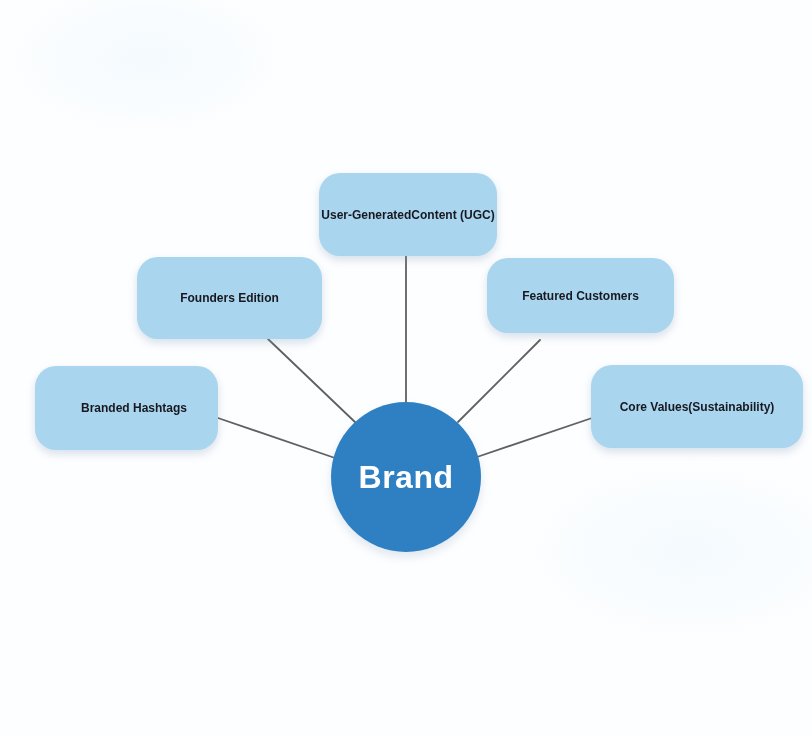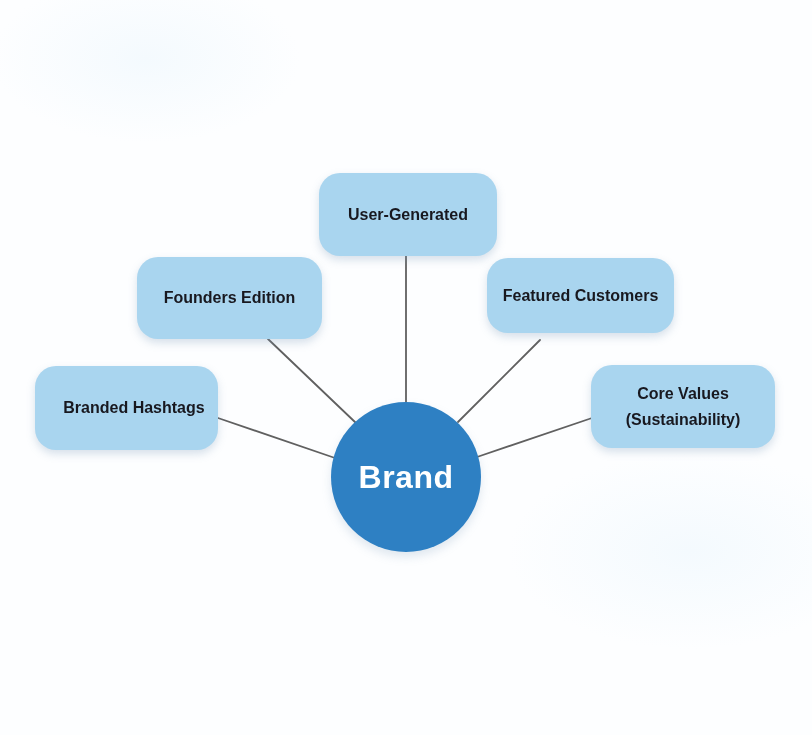--- a/index.html
+++ b/index.html
@@ -34,28 +34,28 @@
     height: 735px;
   }
   .connectors line {
     stroke: var(--connector);
     stroke-width: 1.8;
     stroke-linecap: round;
   }
   .node {
     position: absolute;
     display: flex;
-    flex-direction: column;
+    flex-direction: row;
     align-items: center;
     justify-content: center;
     background: var(--node-fill);
     border-radius: 21px;
     color: var(--node-text);
     font-weight: bold;
-    font-size: 16px;
+    font-size: 12px;
     line-height: 26px;
     text-align: center;
     box-shadow: 0 4px 8px rgba(125, 155, 185, 0.30);
   }
   .node span { display: block; white-space: nowrap; }
   .center-node {
     position: absolute;
     left: 331px;
     top: 402px;
     width: 150px;
@@ -90,27 +90,28 @@
   <div class="node" style="left:35px; top:366px; width:183px; height:84px;padding-left:15px;">
     <span>Branded Hashtags</span>
   </div>
 
   <div class="node" style="left:137px; top:257px; width:185px; height:82px;">
     <span>Founders Edition</span>
   </div>
 
   <div class="node" style="left:319px; top:173px; width:178px; height:83px;">
     <span>User-Generated</span>
+    <span>Content (UGC)</span>
   </div>
 
   <div class="node" style="left:487px; top:258px; width:187px; height:75px;">
     <span>Featured Customers</span>
   </div>
 
-  <div class="node" style="left:591px; top:365px; width:184px; height:83px;">
+  <div class="node" style="left:591px; top:365px; width:212px; height:83px;">
     <span>Core Values</span>
     <span>(Sustainability)</span>
   </div>
 
   <div class="center-node">
     <span class="center-label">Brand</span>
   </div>
 
 </div>
 

